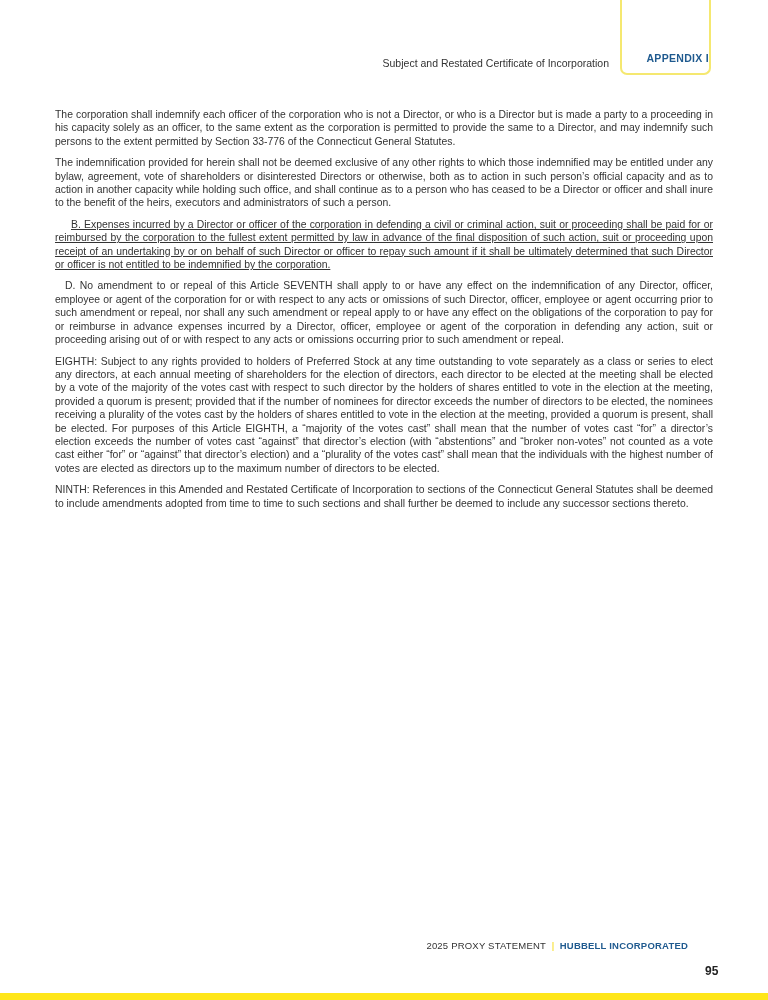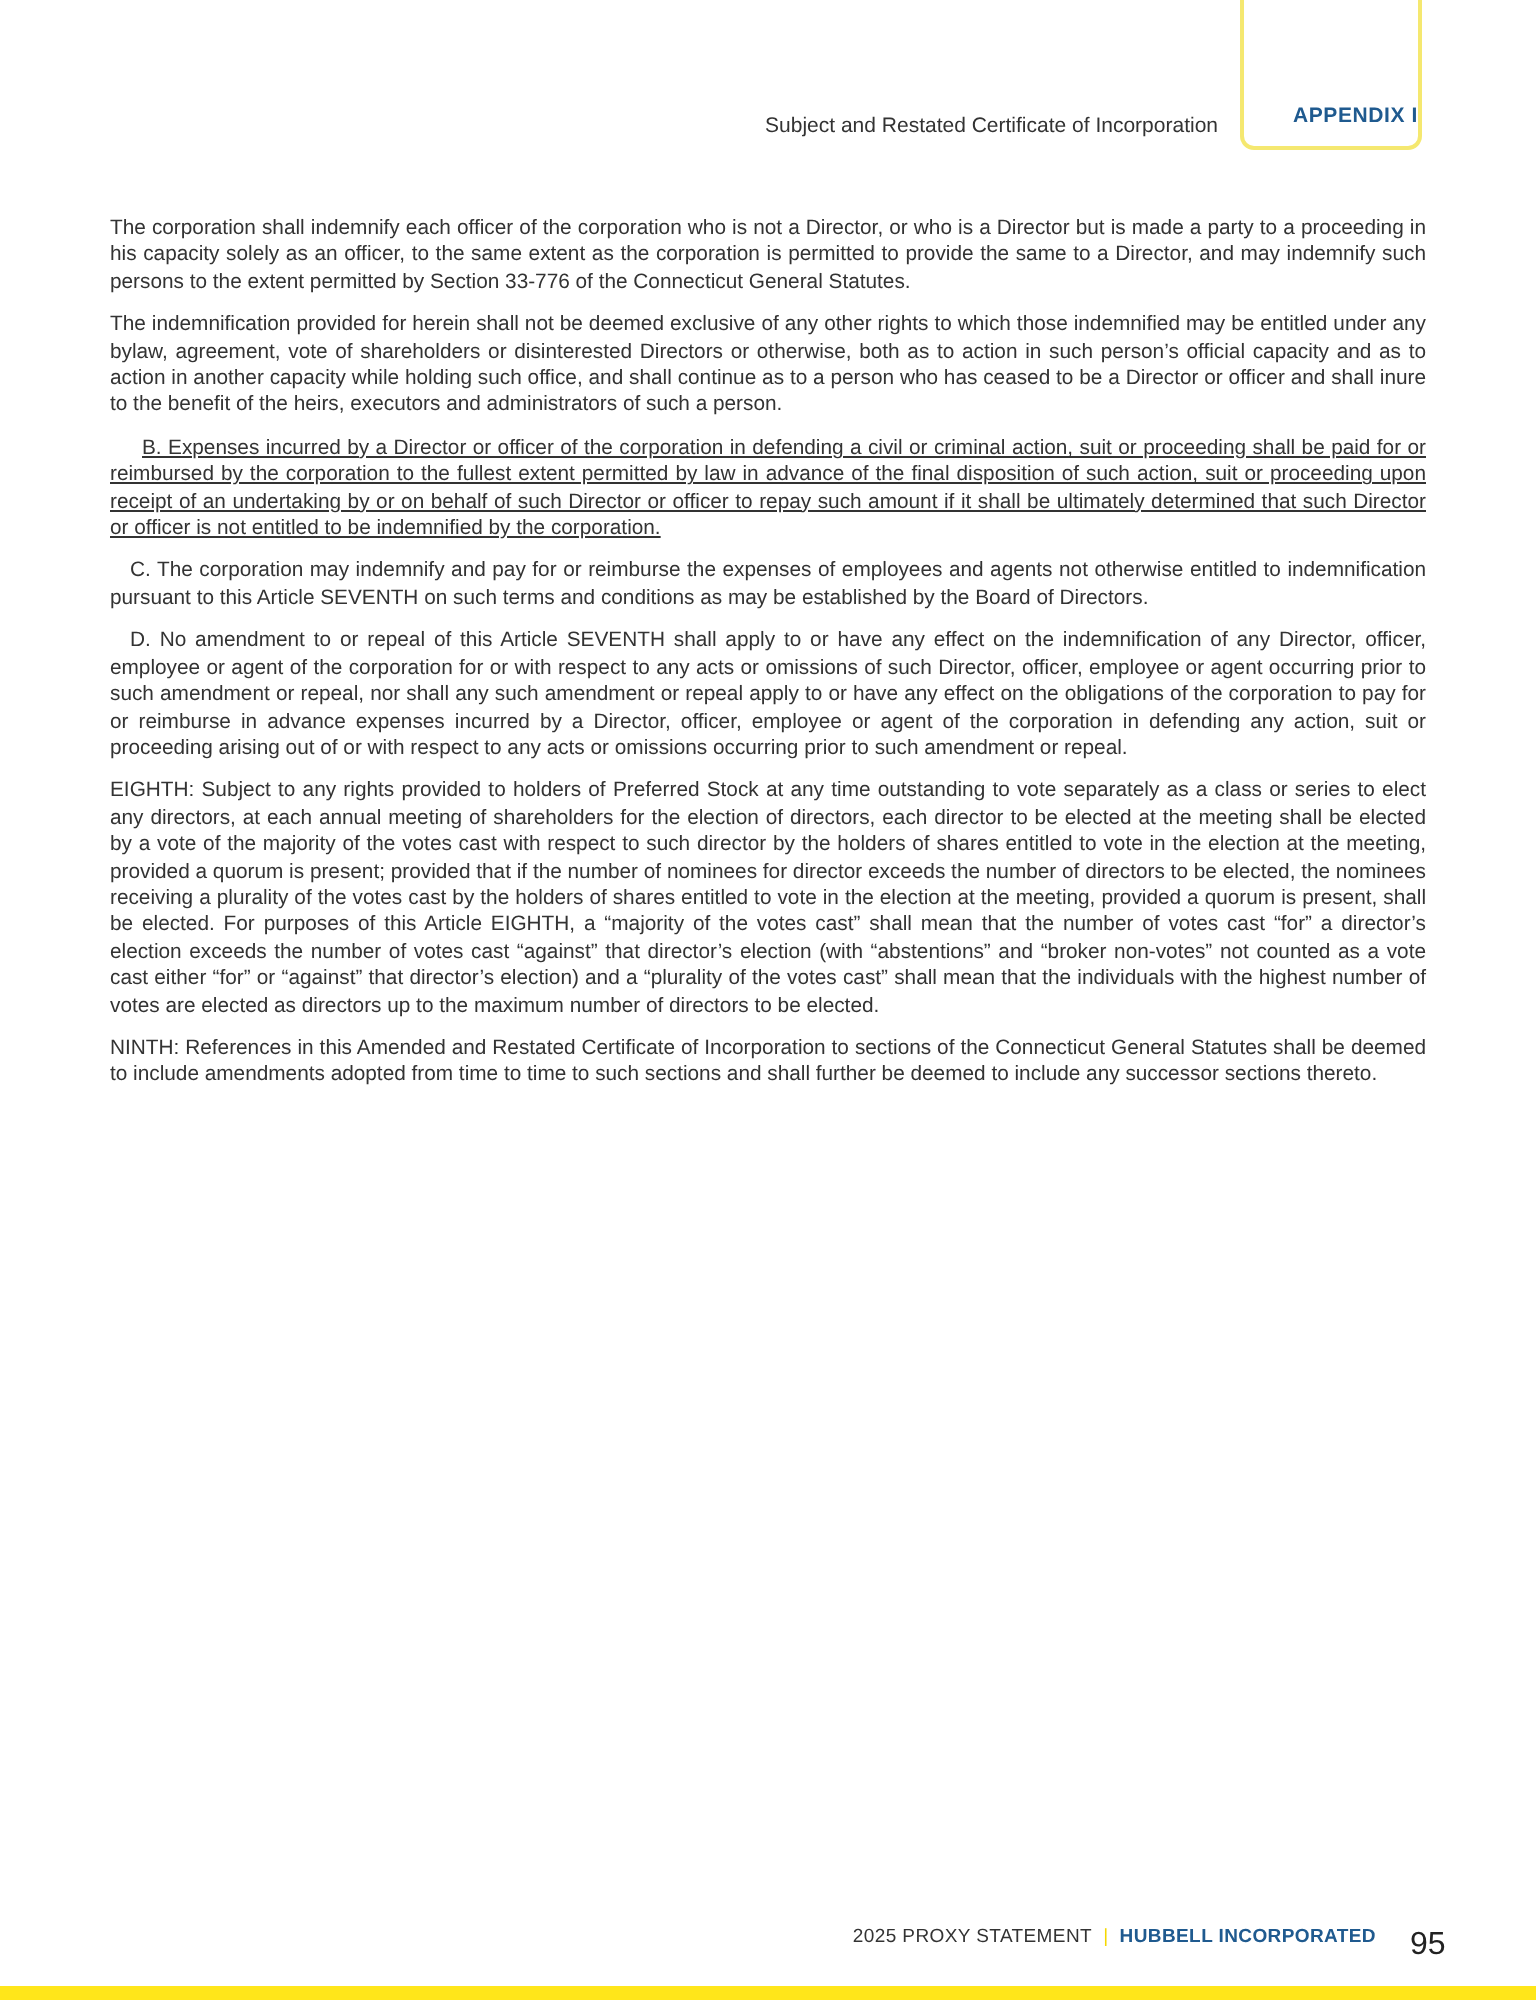--- a/index.html
+++ b/index.html
@@ -21,45 +21,44 @@
       white-space: nowrap;
     }
     .content {
       position: absolute; left: 55px; top: 108px; width: 658px;
       font-size: 10.4px; line-height: 13.4px; text-align: justify; color: #333;
     }
     .content p { margin: 0 0 8px 0; }
     .content p.ind1 { text-indent: 10px; }
     .content p.ind2 { text-indent: 16px; text-decoration: underline; }
     .footer {
-      position: absolute; right: 80px; top: 940px; font-size: 9.5px; white-space: nowrap; margin-top: 23px;
+      position: absolute; right: 80px; top: 940px; font-size: 9.5px; white-space: nowrap;
     }
     .footer .left { color: #333; letter-spacing: 0.2px; }
     .footer .sep { color: #f5d800; margin: 0 3px; }
     .footer .company { color: #1f5a8f; font-weight: bold; letter-spacing: 0.2px; }
     .page-num {
-      position: absolute; left: 705px; top: 964px; font-size: 16px; font-weight: normal; color: #222;
+      position: absolute; left: 705px; top: 964px; font-size: 12px; font-weight: bold; color: #222;
     }
     .yellow-bar {
       position: absolute; left: 0; right: 0; top: 993px; height: 7px; background: #ffe61a;
     }
   </style>
 </head>
 <body>
 
 <div class="tab">
   <div class="tab-label">APPENDIX I</div>
 </div>
 <div class="header-title">Subject and Restated Certificate of Incorporation</div>
 
 <div class="content">
   <p>The corporation shall indemnify each officer of the corporation who is not a Director, or who is a Director but is made a party to a proceeding in his capacity solely as an officer, to the same extent as the corporation is permitted to provide the same to a Director, and may indemnify such persons to the extent permitted by Section 33-776 of the Connecticut General Statutes.</p>
   <p>The indemnification provided for herein shall not be deemed exclusive of any other rights to which those indemnified may be entitled under any bylaw, agreement, vote of shareholders or disinterested Directors or otherwise, both as to action in such person’s official capacity and as to action in another capacity while holding such office, and shall continue as to a person who has ceased to be a Director or officer and shall inure to the benefit of the heirs, executors and administrators of such a person.</p>
   <p class="ind2">B. Expenses incurred by a Director or officer of the corporation in defending a civil or criminal action, suit or proceeding shall be paid for or reimbursed by the corporation to the fullest extent permitted by law in advance of the final disposition of such action, suit or proceeding upon receipt of an undertaking by or on behalf of such Director or officer to repay such amount if it shall be ultimately determined that such Director or officer is not entitled to be indemnified by the corporation.</p>
-  <p class="ind1">C. The corporation may indemnify and pay for or reimburse the expenses of employees and agents not otherwise entitled to indemnification pursuant to this Article SEVENTH on such terms and conditions as may be established by the Board of Directors.</p>
   <p class="ind1">D. No amendment to or repeal of this Article SEVENTH shall apply to or have any effect on the indemnification of any Director, officer, employee or agent of the corporation for or with respect to any acts or omissions of such Director, officer, employee or agent occurring prior to such amendment or repeal, nor shall any such amendment or repeal apply to or have any effect on the obligations of the corporation to pay for or reimburse in advance expenses incurred by a Director, officer, employee or agent of the corporation in defending any action, suit or proceeding arising out of or with respect to any acts or omissions occurring prior to such amendment or repeal.</p>
   <p>EIGHTH: Subject to any rights provided to holders of Preferred Stock at any time outstanding to vote separately as a class or series to elect any directors, at each annual meeting of shareholders for the election of directors, each director to be elected at the meeting shall be elected by a vote of the majority of the votes cast with respect to such director by the holders of shares entitled to vote in the election at the meeting, provided a quorum is present; provided that if the number of nominees for director exceeds the number of directors to be elected, the nominees receiving a plurality of the votes cast by the holders of shares entitled to vote in the election at the meeting, provided a quorum is present, shall be elected. For purposes of this Article EIGHTH, a “majority of the votes cast” shall mean that the number of votes cast “for” a director’s election exceeds the number of votes cast “against” that director’s election (with “abstentions” and “broker non-votes” not counted as a vote cast either “for” or “against” that director’s election) and a “plurality of the votes cast” shall mean that the individuals with the highest number of votes are elected as directors up to the maximum number of directors to be elected.</p>
   <p>NINTH: References in this Amended and Restated Certificate of Incorporation to sections of the Connecticut General Statutes shall be deemed to include amendments adopted from time to time to such sections and shall further be deemed to include any successor sections thereto.</p>
 </div>
 
 <div class="footer">
   <span class="left">2025 PROXY STATEMENT</span>
   <span class="sep">|</span>
   <span class="company">HUBBELL INCORPORATED</span>
 </div>

